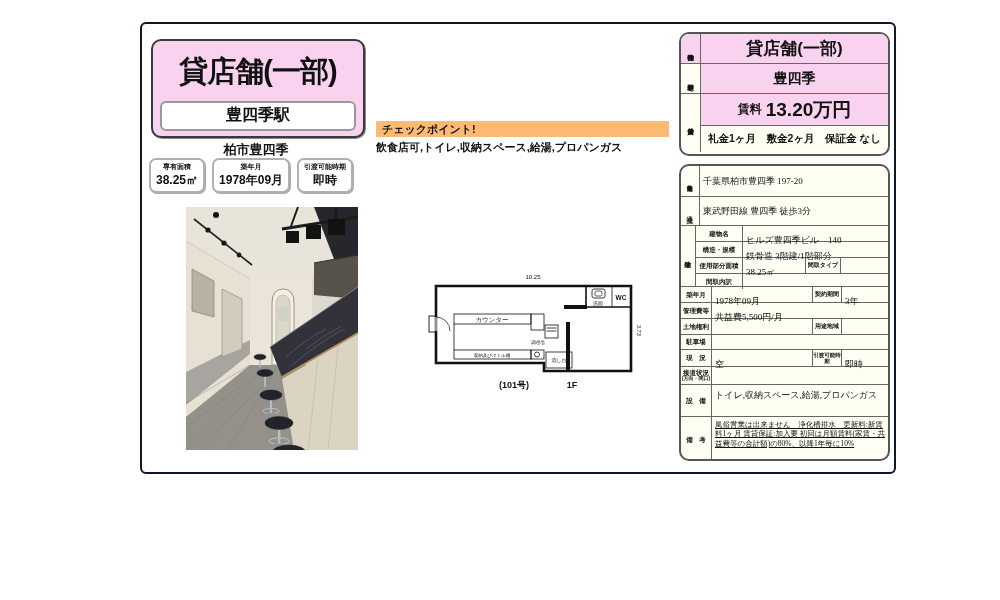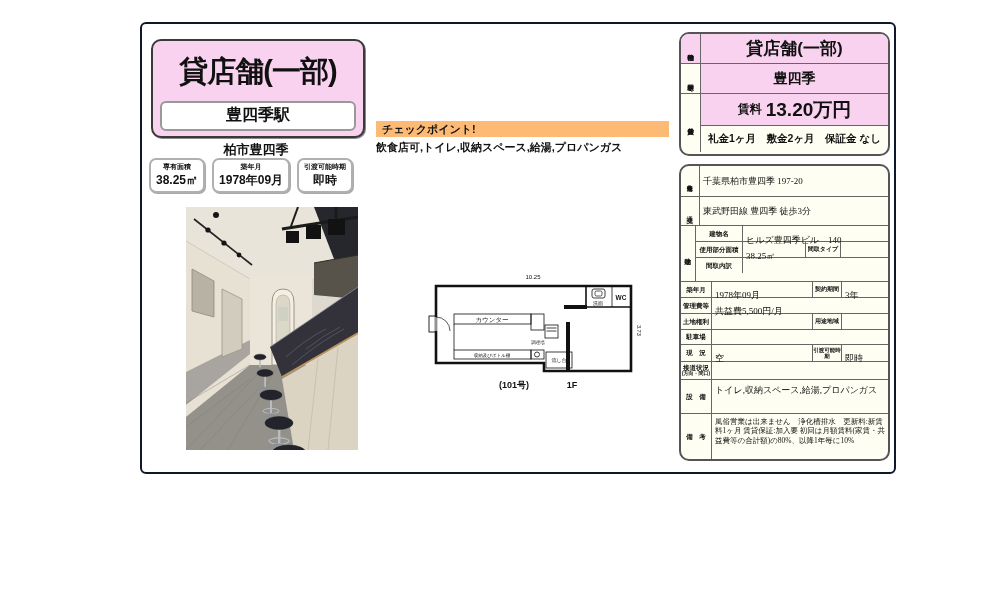--- a/index.html
+++ b/index.html
@@ -55,21 +55,21 @@
     border-right:1px solid #666;flex:0 0 auto;text-align:center;line-height:1.15;}
   .dv{font-family:"Liberation Serif","DejaVu Serif",serif;font-size:9px;
     display:flex;align-items:center;padding:14px 3px;flex:1 1 auto;min-width:0;}
   .sub-l{border-left:1px solid #666;border-right:1px solid #666;}
   .h30{height:30px;} .h28{height:28px;} .h15{height:15px;} .h14{height:14px;}
   .h16{height:16px;} .h17{height:17px;} .h36{height:36px;} .h48{flex:1 1 auto;}
   .bgroup{height:60px;}
   .binner{flex:1 1 auto;display:flex;flex-direction:column;min-width:0;}
   .bi-row{display:flex;border-bottom:1px solid #666;height:15px;align-items:stretch;}
   .bi-row:last-child{border-bottom:none;}
-  .remarks{font-size:7.5px;line-height:1.25;align-items:flex-start;padding-top:3px;}
+  .remarks{font-size:7.5px;line-height:1.25;align-items:flex-start;padding-top:3px;text-decoration:underline;}
 </style>
 </head>
 <body>
 
 <div class="stage">
   <div class="sheet">
 
     <div class="title-box">
       <div class="title-main">貸店舗(一部)</div>
       <div class="station-box">豊四季駅</div>
@@ -212,20 +212,24 @@
         <div class="dv">東武野田線 豊四季 徒歩3分</div>
       </div>
       <div class="dr bgroup">
         <div class="dl vlabel" style="width:14px;">建物</div>
         <div class="binner">
           <div class="bi-row">
             <div class="dl" style="width:46px;">建物名</div>
             <div class="dv">ヒルズ豊四季ビル　140</div>
           </div>
           <div class="bi-row">
+            <div class="dl" style="width:46px;">構造・規模</div>
+            <div class="dv">鉄骨造 3階建/1階部分</div>
+          </div>
+          <div class="bi-row">
             <div class="dl" style="width:46px;">使用部分面積</div>
             <div class="dv" style="flex:0 0 56px;">38.25㎡</div>
             <div class="dl sub-l" style="width:34px;font-size:6px;">間取タイプ</div>
             <div class="dv"></div>
           </div>
           <div class="bi-row">
             <div class="dl" style="width:46px;">間取内訳</div>
             <div class="dv"></div>
           </div>
         </div>

